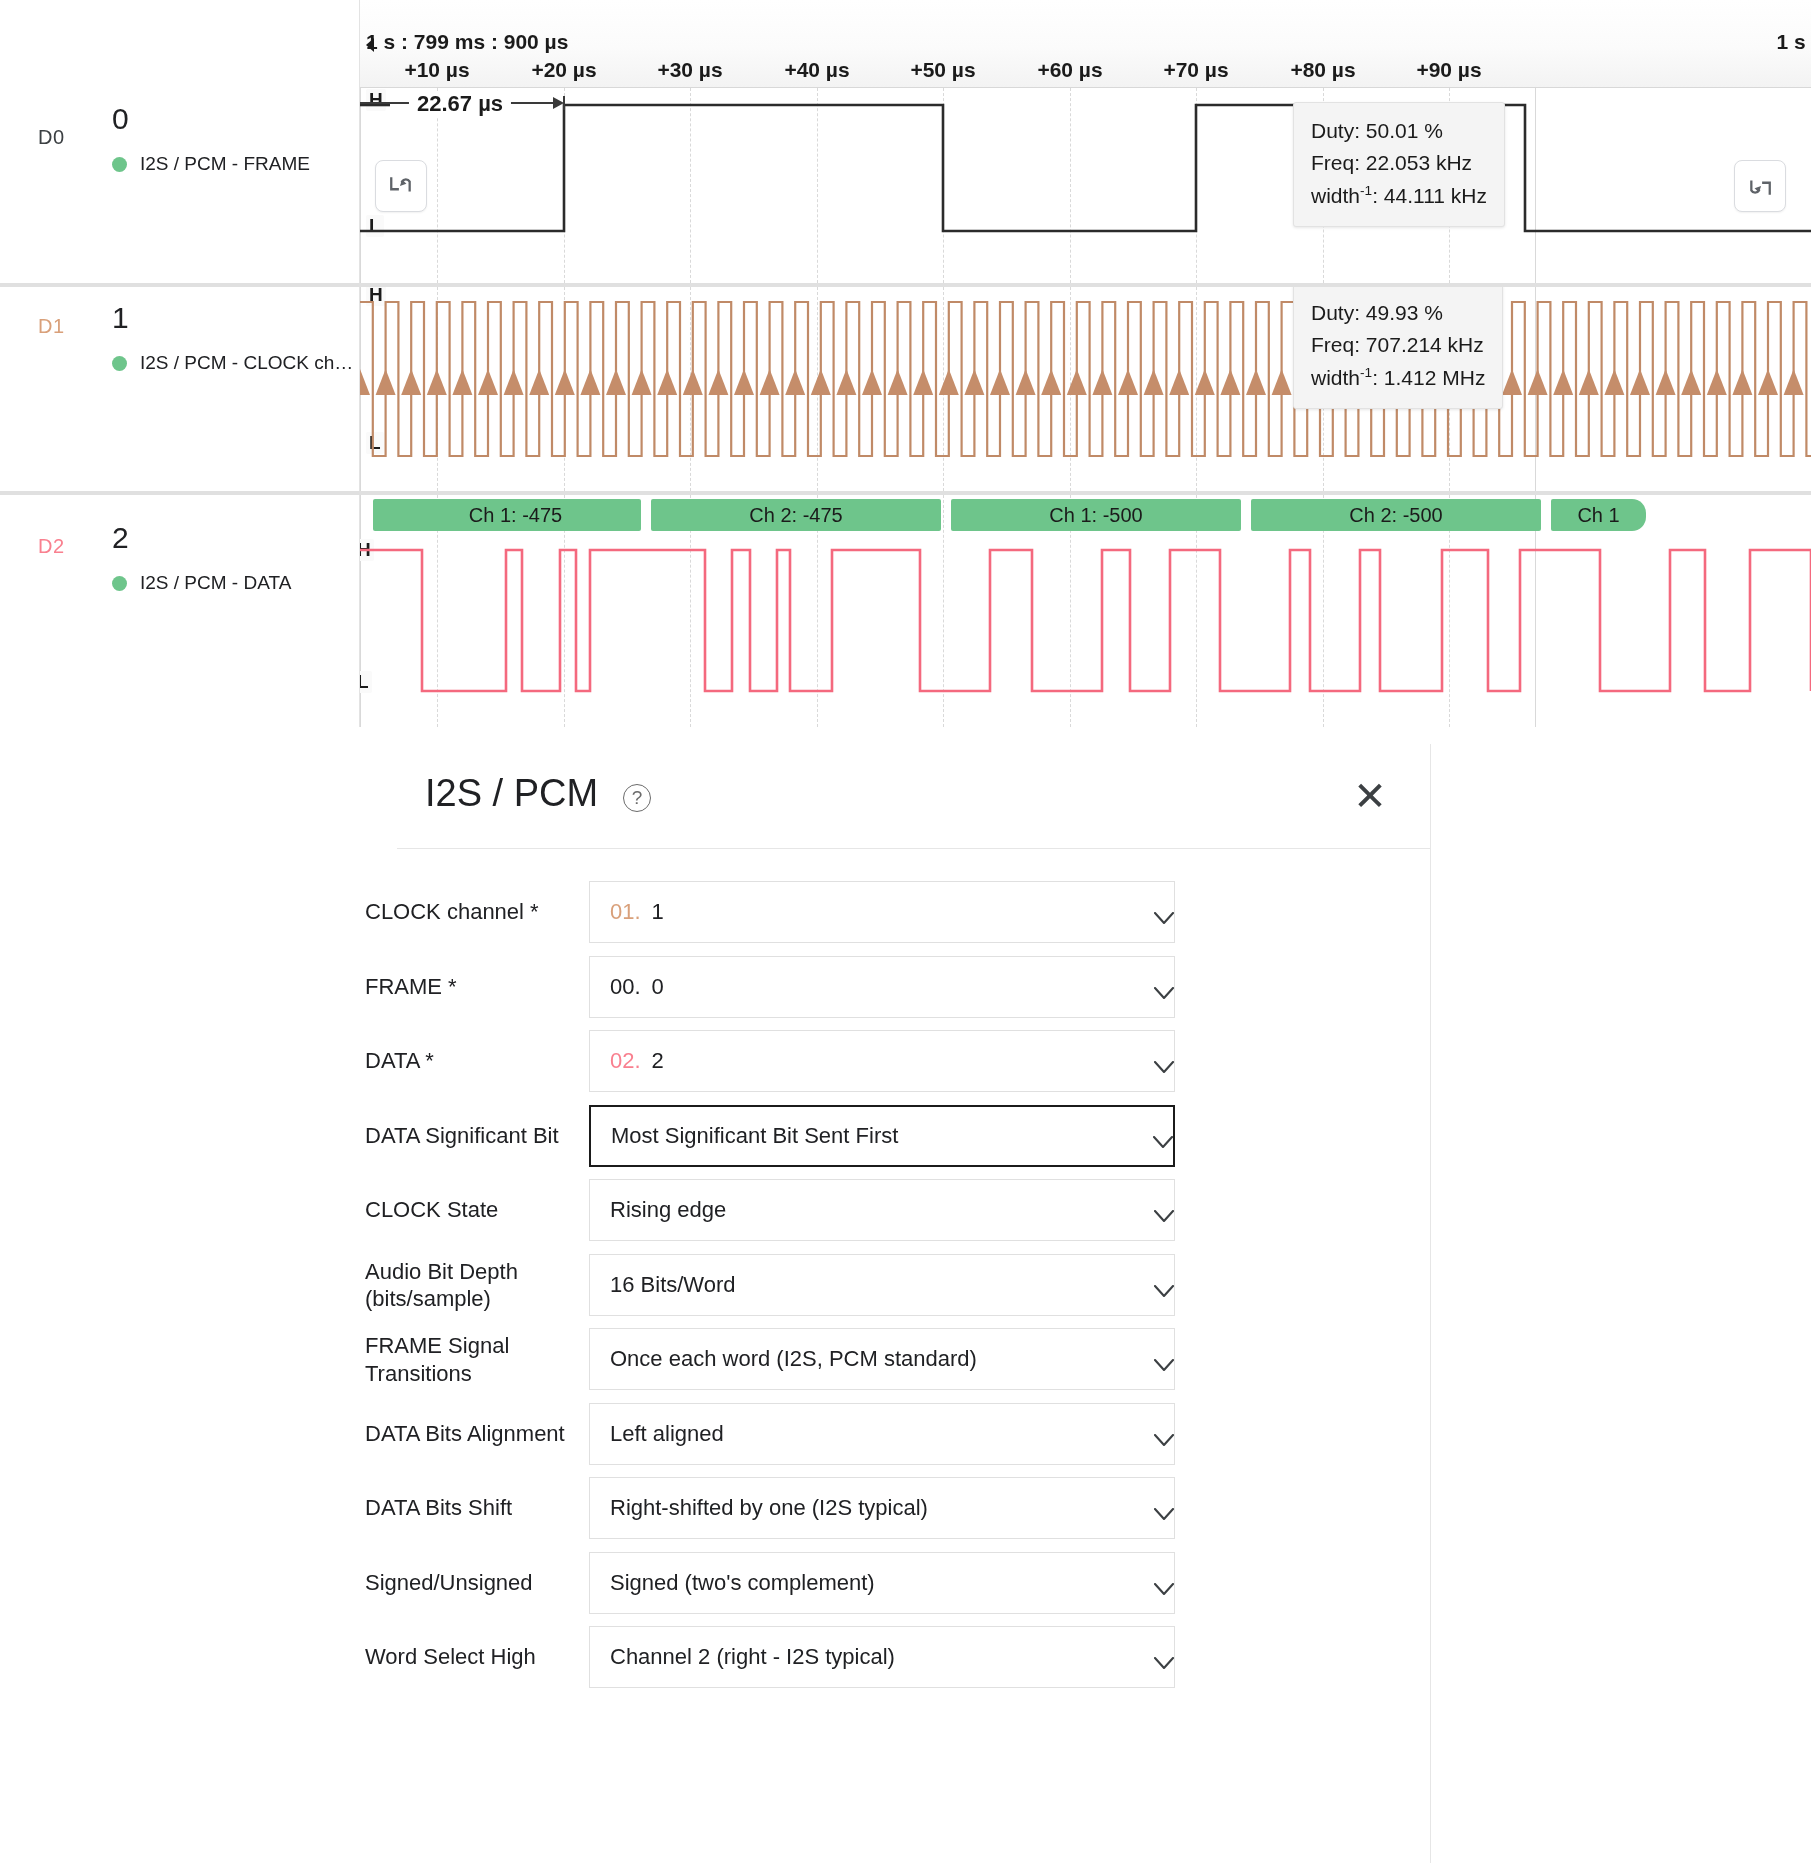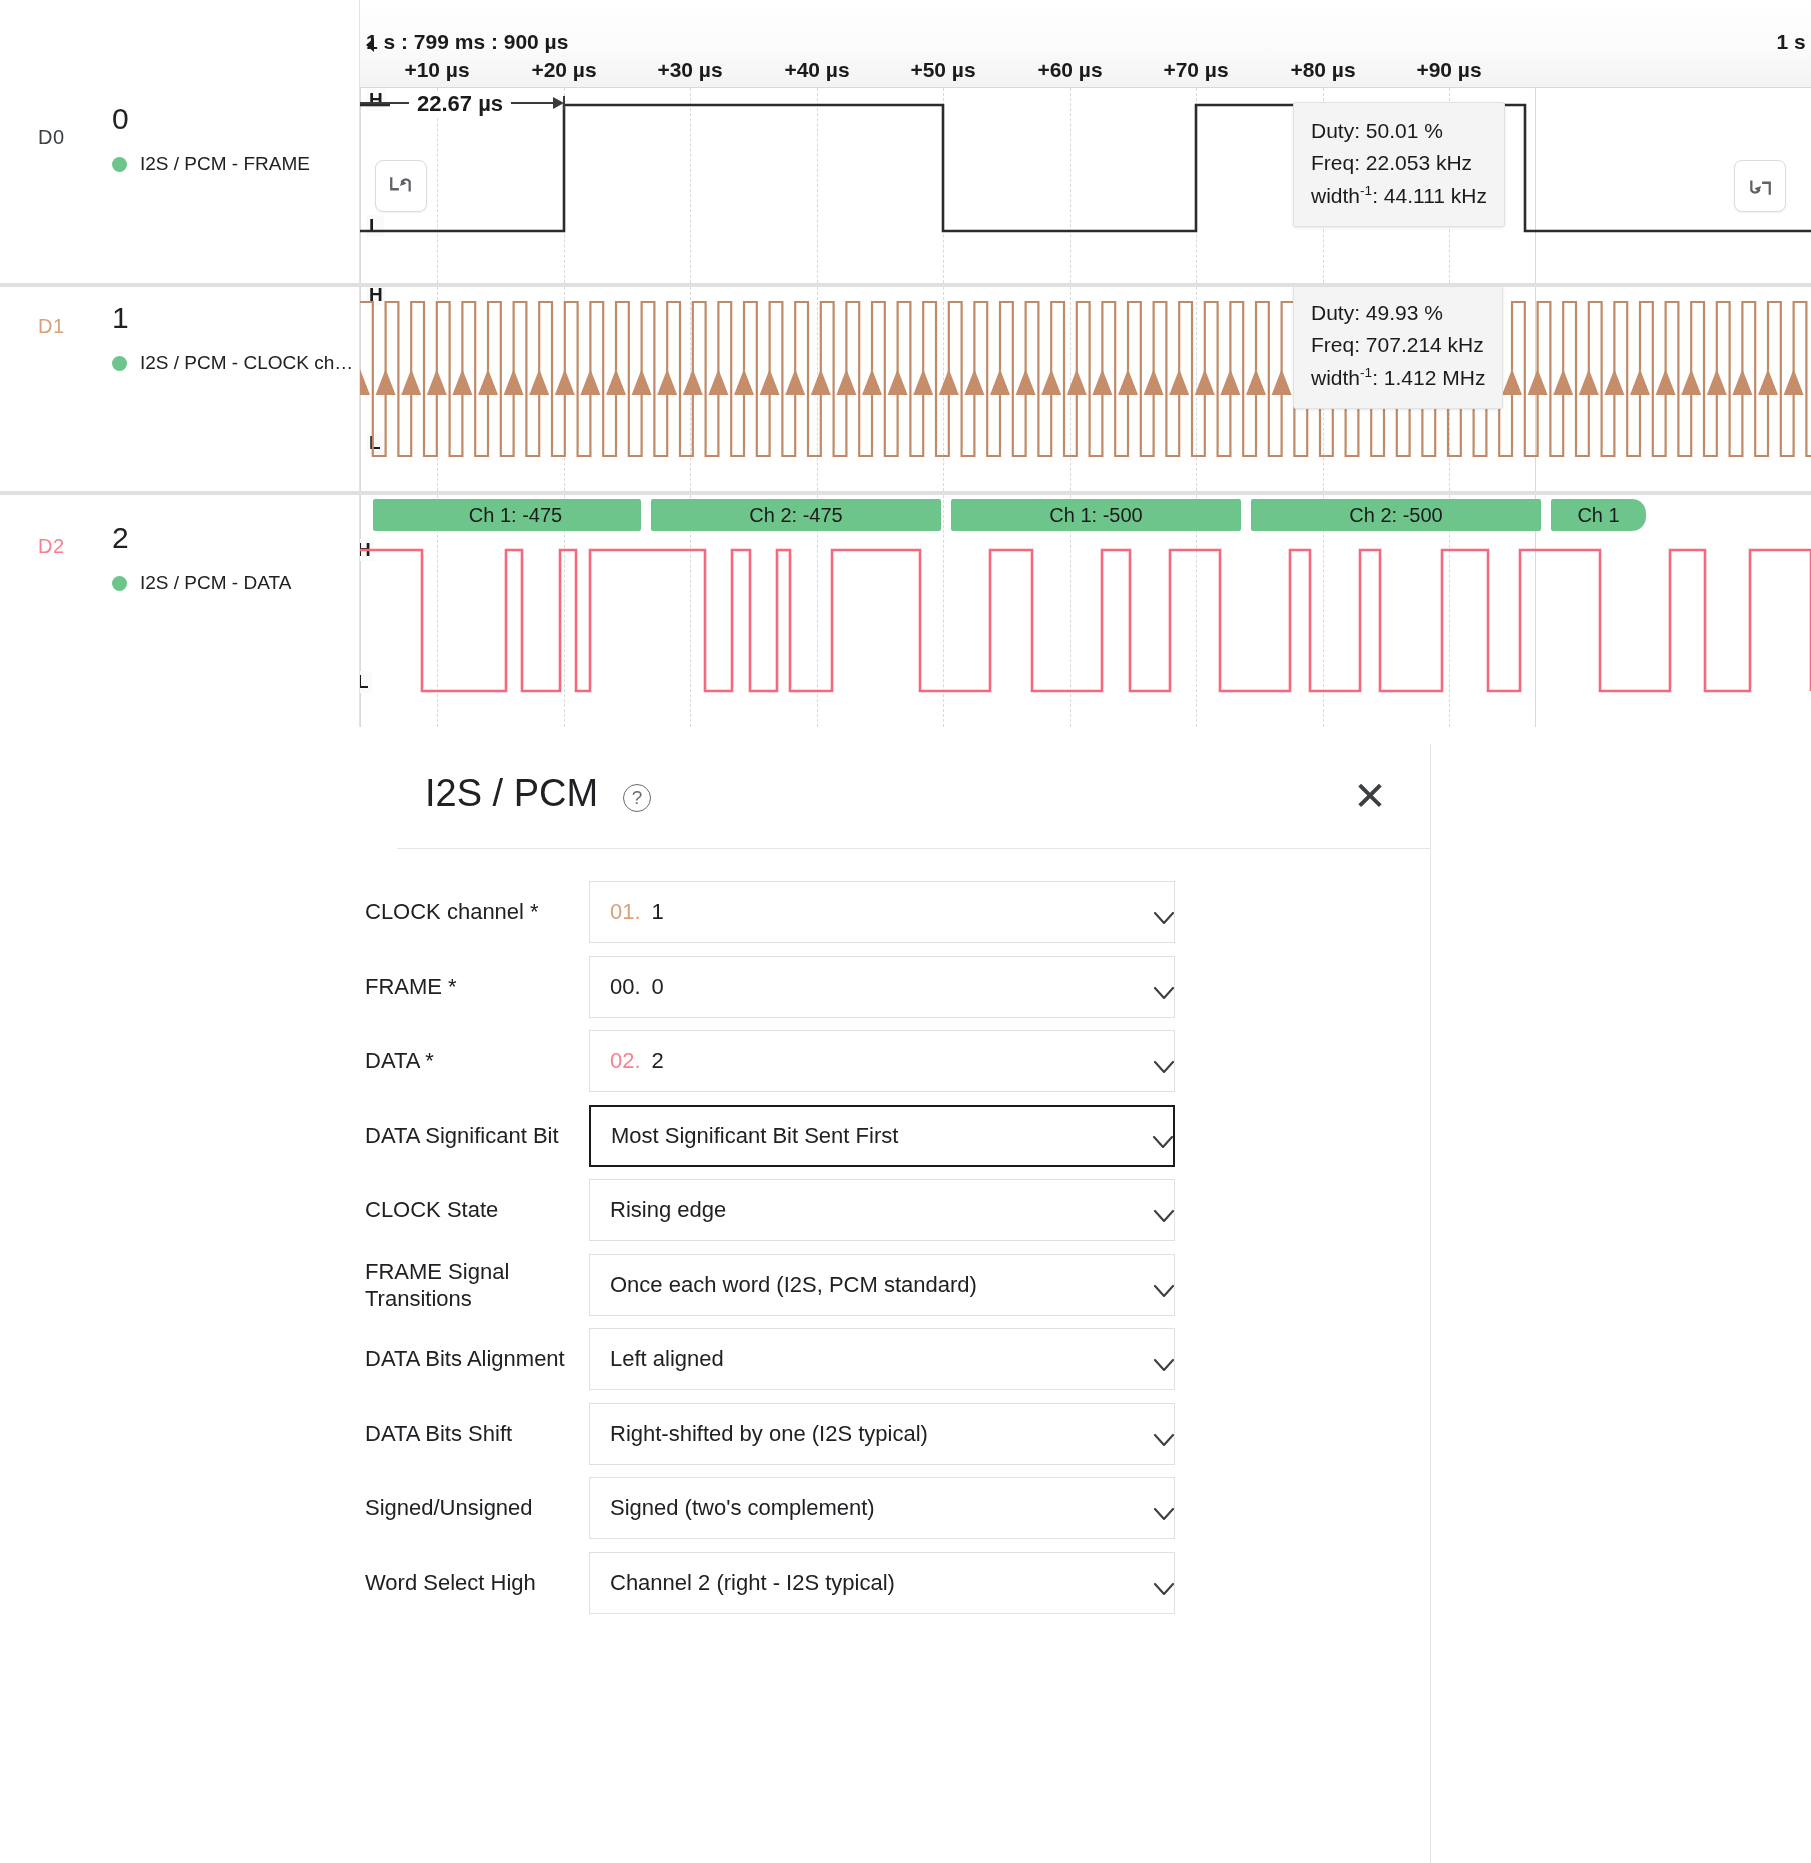--- a/index.html
+++ b/index.html
@@ -457,20 +457,31 @@
         <div class="select-box">
           <span>Rising edge</span>
           <span class="chev">
             <svg width="20" height="13" viewBox="0 0 20 13">
               <path d="M1 1 L10 11 L19 1" fill="none" stroke="#3c4043" stroke-width="2.1" stroke-linecap="round" stroke-linejoin="round"></path>
             </svg>
           </span>
         </div>
       </div>
       <div class="field-row">
+        <div class="field-label">Audio Bit Depth<br>(bits/sample)</div>
+        <div class="select-box">
+          <span>16 Bits/Word</span>
+          <span class="chev">
+            <svg width="20" height="13" viewBox="0 0 20 13">
+              <path d="M1 1 L10 11 L19 1" fill="none" stroke="#3c4043" stroke-width="2.1" stroke-linecap="round" stroke-linejoin="round"></path>
+            </svg>
+          </span>
+        </div>
+      </div>
+      <div class="field-row">
         <div class="field-label">FRAME Signal<br>Transitions</div>
         <div class="select-box">
           <span>Once each word (I2S, PCM standard)</span>
           <span class="chev">
             <svg width="20" height="13" viewBox="0 0 20 13">
               <path d="M1 1 L10 11 L19 1" fill="none" stroke="#3c4043" stroke-width="2.1" stroke-linecap="round" stroke-linejoin="round"></path>
             </svg>
           </span>
         </div>
       </div>

